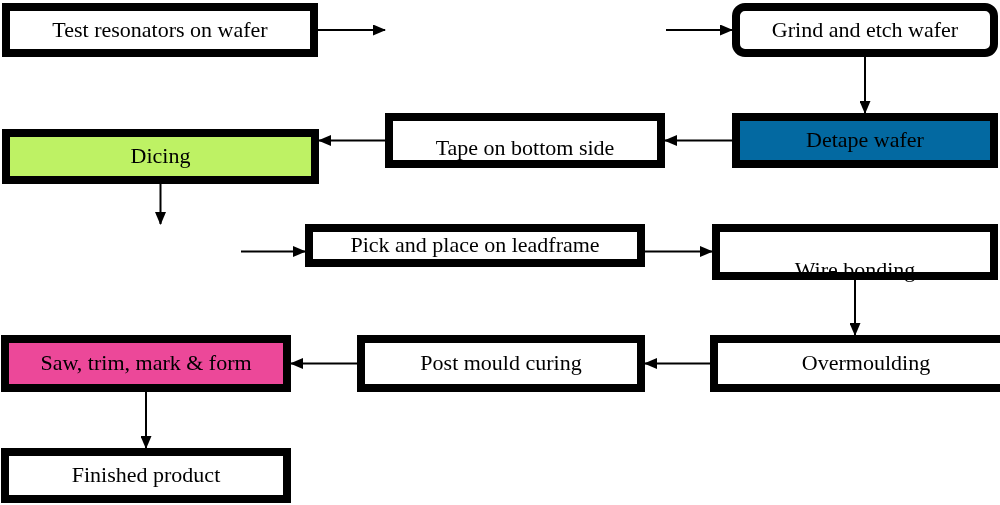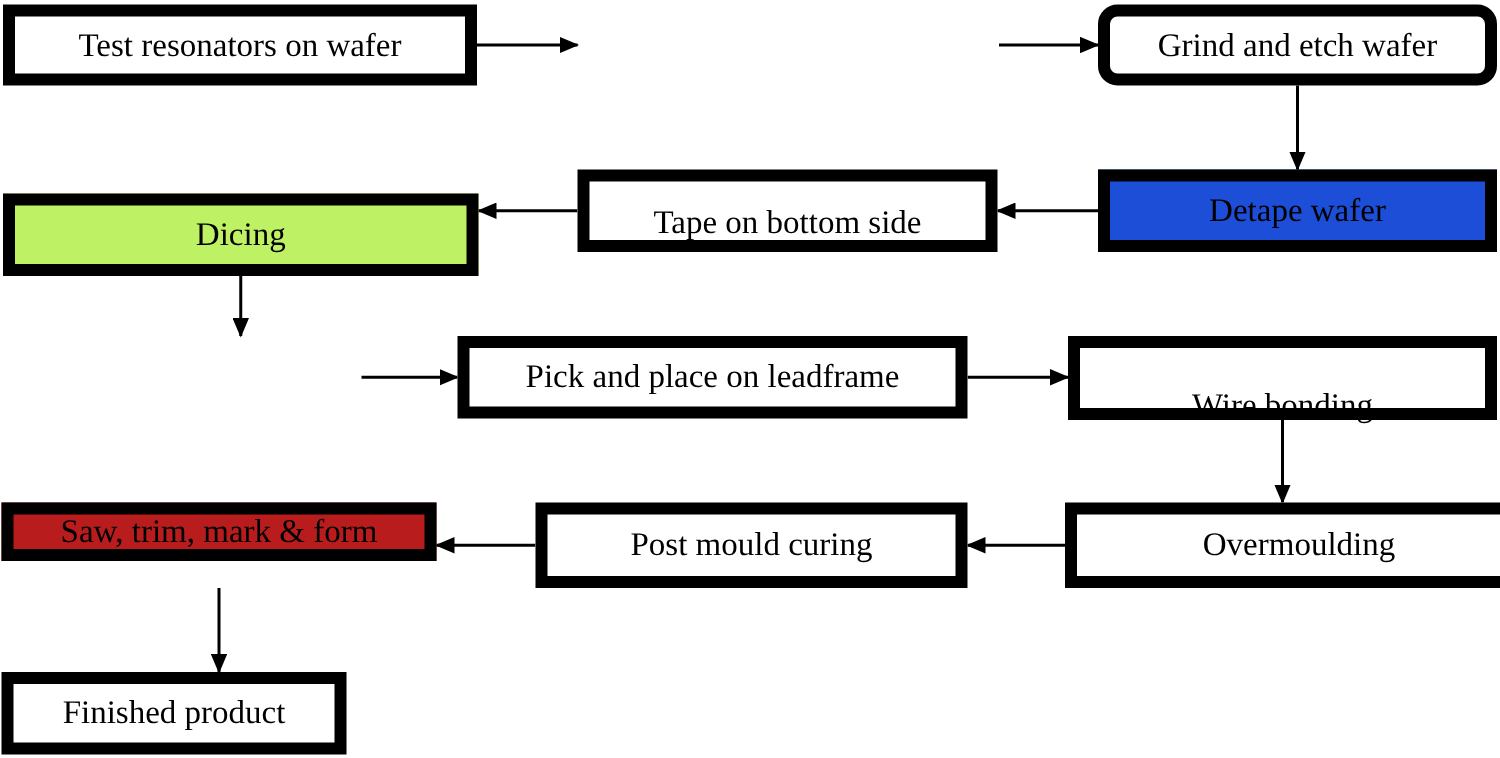--- a/index.html
+++ b/index.html
@@ -61,40 +61,40 @@
       <line x1="710" y1="363.5" x2="645" y2="363.5" stroke="#000000" stroke-width="2" marker-end="url(#arrowhead)"></line>
       <line x1="357" y1="363.5" x2="291" y2="363.5" stroke="#000000" stroke-width="2" marker-end="url(#arrowhead)"></line>
       <line x1="146" y1="392" x2="146" y2="448" stroke="#000000" stroke-width="2" marker-end="url(#arrowhead)"></line>
     </svg>
 <div class="flow-node" style="left: 2px; top: 3px; width: 316px; height: 54px; border-color: rgb(0, 0, 0); background: rgb(255, 255, 255);">
       <span class="flow-node-label" style="color: rgb(0, 0, 0);">Test resonators on wafer</span>
     </div>
     <div class="flow-node" style="left: 732px; top: 3px; width: 266px; height: 54px; border-color: rgb(0, 0, 0); background: rgb(255, 255, 255); border-radius: 13px;">
       <span class="flow-node-label" style="color: rgb(0, 0, 0);">Grind and etch wafer</span>
     </div>
-    <div class="flow-node" style="left: 732px; top: 113px; width: 266px; height: 55px; border-color: rgb(0, 0, 0); background: #1d4ed8;">
+    <div class="flow-node" style="left: 732px; top: 113px; width: 266px; height: 55px; border-color: rgb(0, 0, 0); background: #0369a1;">
       <span class="flow-node-label" style="color: rgb(0, 0, 0);">Detape wafer</span>
     </div>
     <div class="flow-node" style="left: 385px; top: 113px; width: 280px; height: 55px; border-color: rgb(0, 0, 0); background: rgb(255, 255, 255);">
       <span class="flow-node-label" style="color: rgb(0, 0, 0); margin-top: 16px;">Tape on bottom side</span>
     </div>
     <div class="flow-node" style="left: 2px; top: 129px; width: 317px; height: 55px; border-color: rgb(0, 0, 0); background: #bef264;">
       <span class="flow-node-label" style="color: rgb(0, 0, 0);">Dicing</span>
     </div>
-    <div class="flow-node" style="left: 305px; top: 224px; width: 340px; height: 55px; border-color: rgb(0, 0, 0); background: rgb(255, 255, 255);">
+    <div class="flow-node" style="left: 305px; top: 224px; width: 340px; height: 43px; border-color: rgb(0, 0, 0); background: rgb(255, 255, 255);">
       <span class="flow-node-label" style="color: rgb(0, 0, 0);">Pick and place on leadframe</span>
     </div>
     <div class="flow-node" style="left: 712px; top: 224px; width: 286px; height: 56px; border-color: rgb(0, 0, 0); background: rgb(255, 255, 255);">
       <span class="flow-node-label" style="color: rgb(0, 0, 0); margin-top: 37px;">Wire bonding</span>
     </div>
     <div class="flow-node" style="left: 710px; top: 335px; width: 312px; height: 57px; border-color: rgb(0, 0, 0); background: rgb(255, 255, 255);">
       <span class="flow-node-label" style="color: rgb(0, 0, 0);">Overmoulding</span>
     </div>
     <div class="flow-node" style="left: 357px; top: 335px; width: 288px; height: 57px; border-color: rgb(0, 0, 0); background: rgb(255, 255, 255);">
       <span class="flow-node-label" style="color: rgb(0, 0, 0);">Post mould curing</span>
     </div>
-    <div class="flow-node" style="left: 1px; top: 335px; width: 290px; height: 39px; border-color: rgb(0, 0, 0); background: #b91c1c;">
+    <div class="flow-node" style="left: 1px; top: 335px; width: 290px; height: 57px; border-color: rgb(0, 0, 0); background: #ec4899;">
       <span class="flow-node-label" style="color: rgb(0, 0, 0);">Saw, trim, mark &amp; form</span>
     </div>
-    <div class="flow-node" style="left: 1px; top: 448px; width: 230px; height: 55px; border-color: rgb(0, 0, 0); background: rgb(255, 255, 255);">
+    <div class="flow-node" style="left: 1px; top: 448px; width: 290px; height: 55px; border-color: rgb(0, 0, 0); background: rgb(255, 255, 255);">
       <span class="flow-node-label" style="color: rgb(0, 0, 0);">Finished product</span>
     </div>
   </div>
 
 </body></html>

